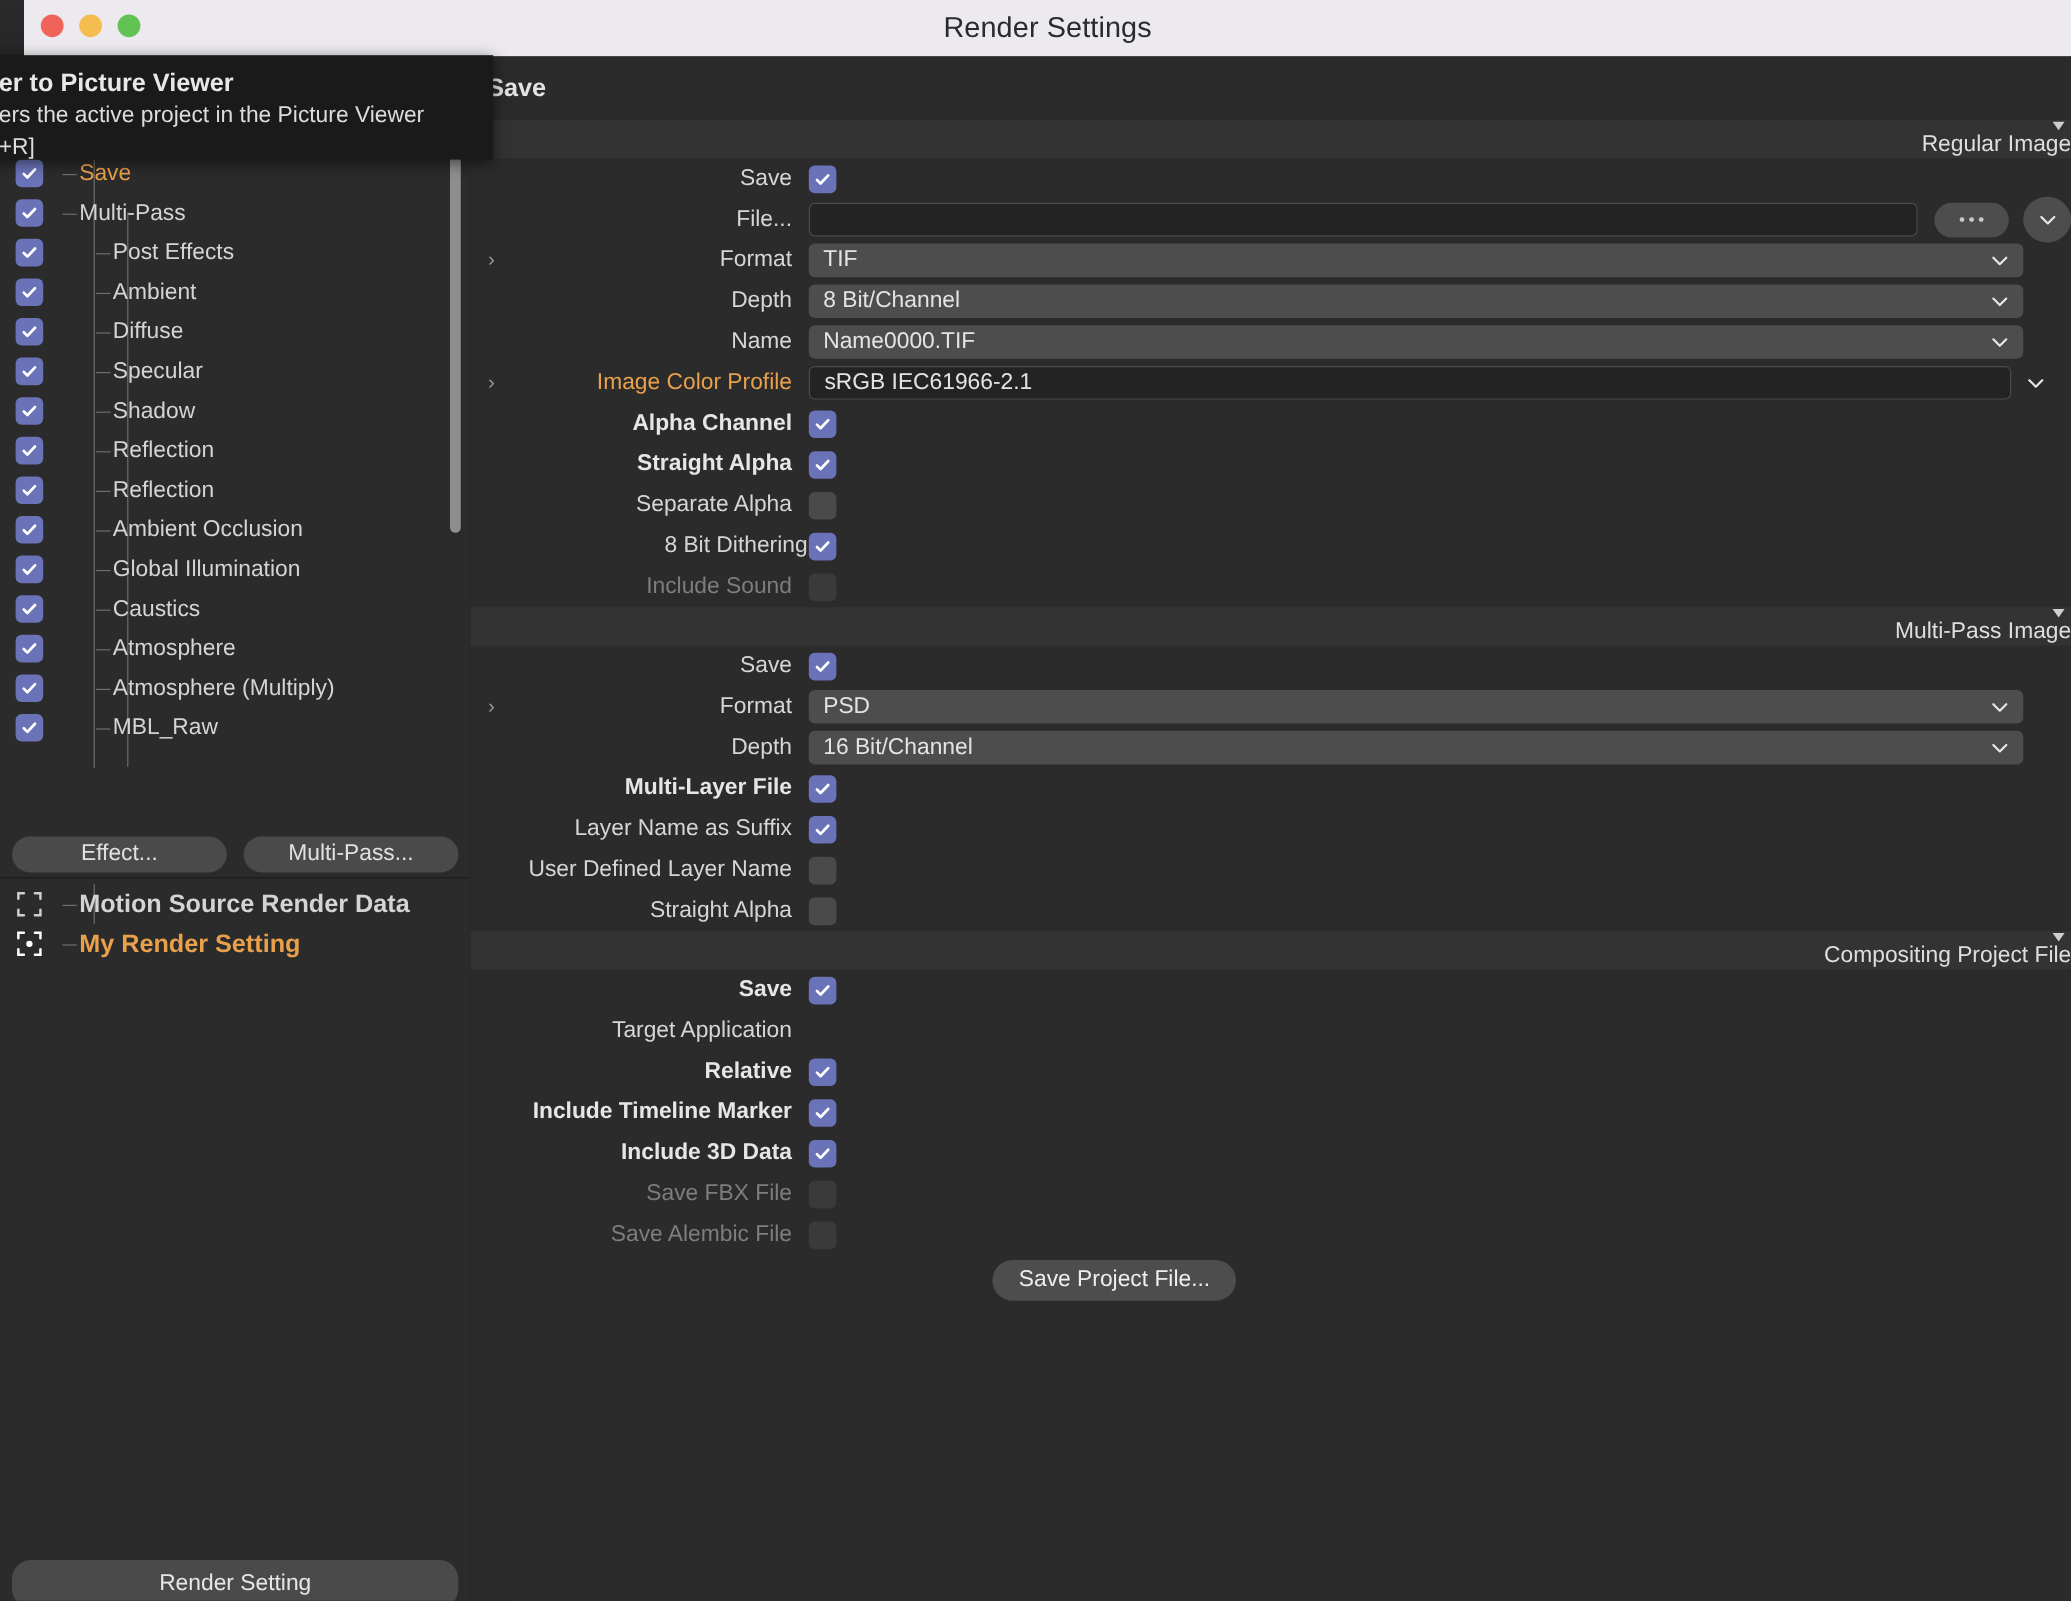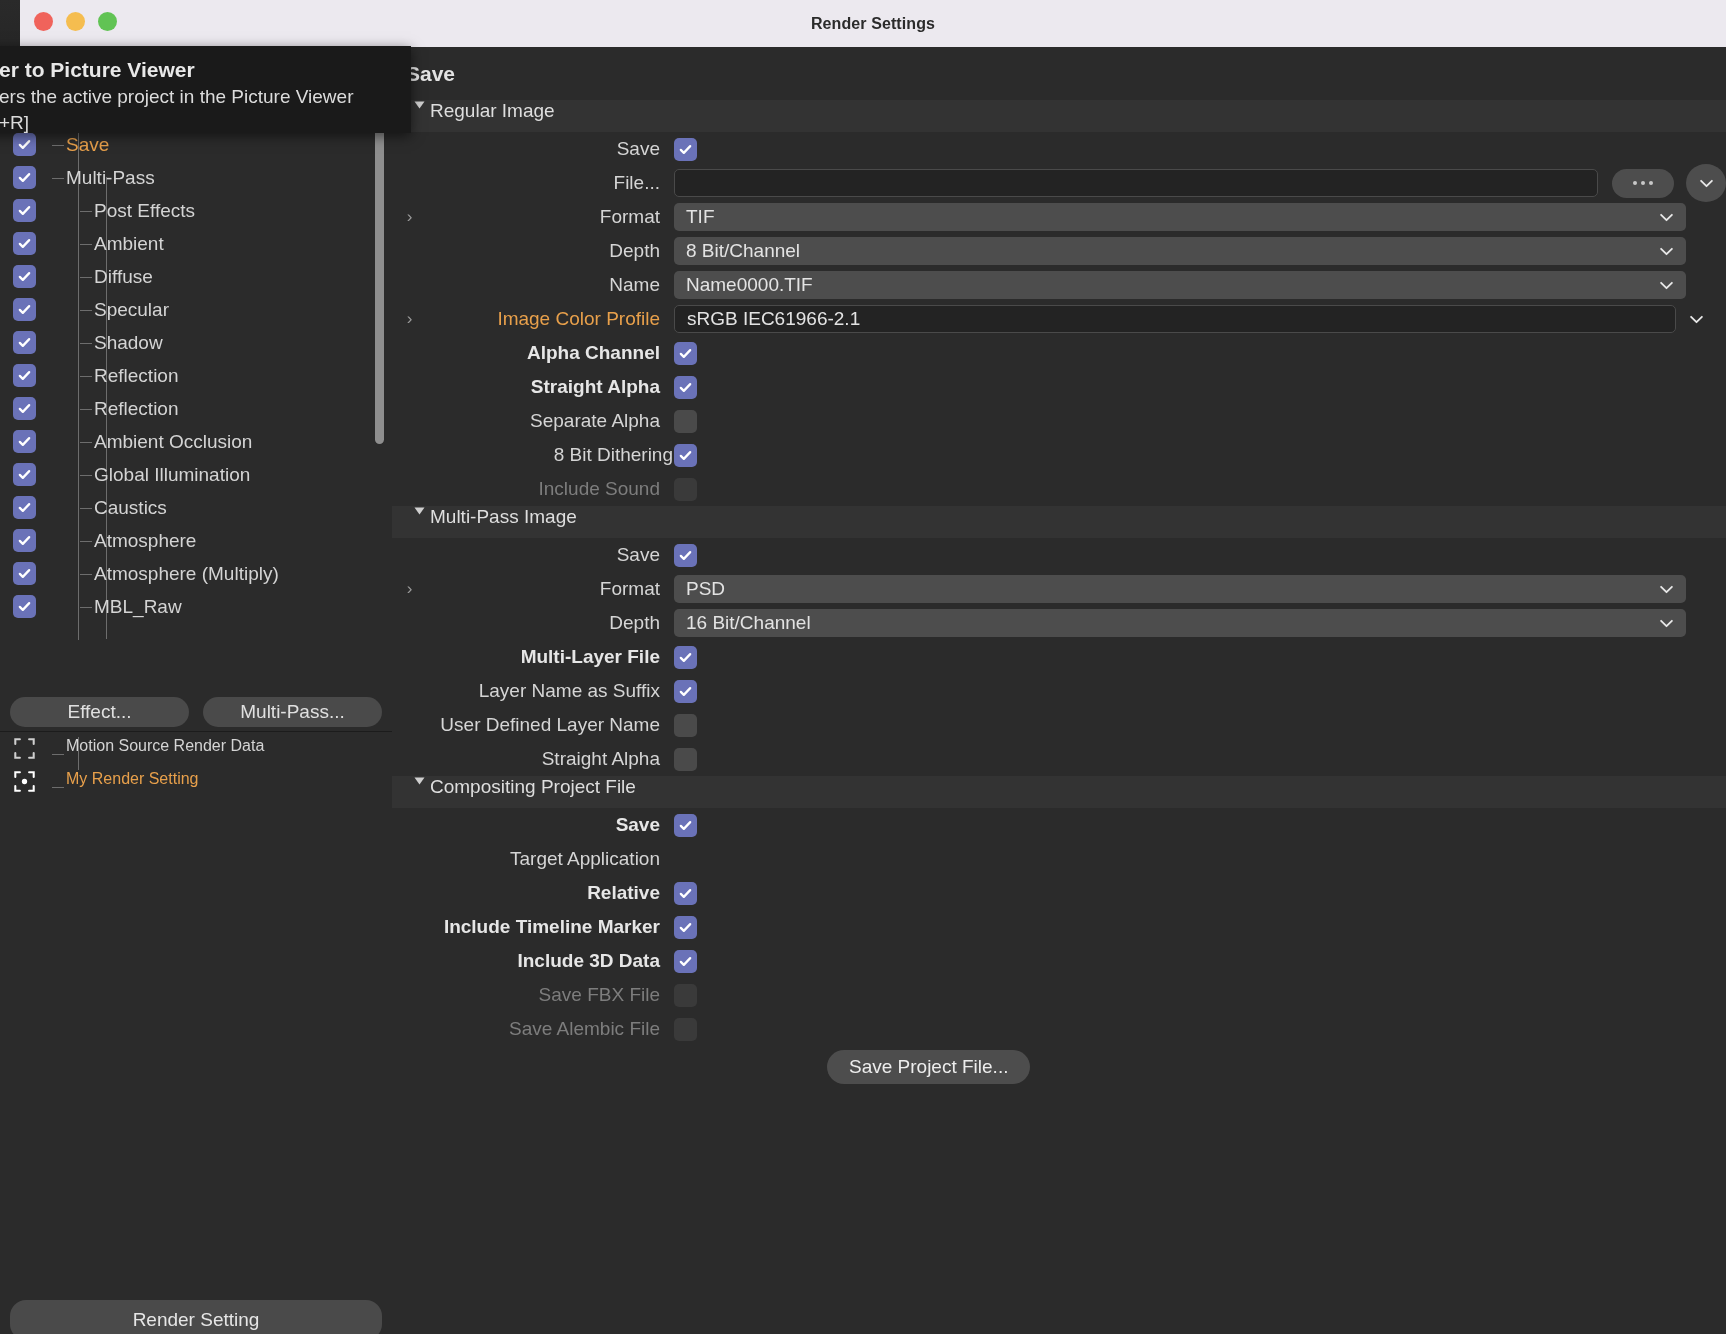--- a/index.html
+++ b/index.html
@@ -15,21 +15,21 @@
     background:linear-gradient(180deg,#2a2a2a 0%,#1e1e1e 12%,#141414 20%,#2e2e2e 30%,
       #3a3a3a 38%,#555 45%,#777 52%,#8d8d8d 57%,#6a6a6a 63%,#4a4a4a 70%,#2a2a2a 78%,#1d1d1d 100%);
   }
   
   #titlebar{
     position:absolute;left:20px;top:0;width:1706px;height:47px;
     background:#ece9ef;border-bottom:1px solid #c9c6cd;
     display:flex;align-items:center;justify-content:center;
   }
   #title-text{
-    font-size:16px;font-weight:bold;color:#2b2b2b;letter-spacing:.1px;
+    font-size:24px;font-weight:normal;color:#2b2b2b;letter-spacing:.1px;
   }
   #traffic{
     position:absolute;left:14px;top:12px;display:flex;gap:13px;align-items:center;
   }
   .tl{width:19px;height:19px;border-radius:50%;display:block;}
   .tl.red{background:#f0635b;}
   .tl.yellow{background:#f5bd4f;}
   .tl.green{background:#61c354;}
 
   
@@ -82,22 +82,22 @@
     display:flex;gap:14px;padding:0 10px;box-sizing:border-box;align-items:center;
   }
   .pill-btn{
     flex:1;height:30px;border-radius:15px;background:#4a4a4a;color:#e0e0e0;
     font-size:19px;display:flex;align-items:center;justify-content:center;
     border:none;font-family:inherit;
   }
   #side-sep{position:absolute;left:0;top:684px;width:392px;height:1px;background:#1c1c1c;}
 
   .node-row{
-    position:relative;height:33px;display:flex;
-    font-size:16px;color:#d4d4d4;white-space:nowrap;
+    position:relative;height:33px;display:flex;align-items:center;
+    font-size:21px;color:#d4d4d4;white-space:nowrap;font-weight:bold;
   }
   .node-row .cb-slot{width:48px;display:flex;justify-content:center;flex:0 0 48px;}
   .node-icon{width:23px;height:23px;display:block;}
   .node-label{position:relative;margin-left:18px;}
   .node-label.accent{color:#e8a04b;}
   .node-label::before{
     content:"";position:absolute;left:-14px;top:50%;width:12px;height:1px;background:#6d6d6d;
   }
   #node-trunk{position:absolute;left:78px;top:690px;width:1px;height:33px;background:#6d6d6d;}
 
@@ -116,22 +116,22 @@
     background:#2b2b2b;overflow:hidden;
   }
   #main-header{
     position:absolute;left:0;top:0;width:1334px;height:53px;
     display:flex;align-items:center;
   }
   #main-header-title{
     font-size:21px;color:#e3e3e3;font-weight:bold;margin-left:14px;
   }
   .section-head{
-    position:relative;height:32px;background:#333333;display:flex;align-items:flex-start;
-    font-size:19px;color:#dedede;padding-left:24px;box-sizing:border-box;
+    position:relative;height:32px;background:#333333;display:flex;align-items:flex-end;
+    font-size:19px;color:#dedede;padding-left:24px;box-sizing:border-box;flex-direction:column;
   }
   .tri{
     width:0;height:0;border-left:7px solid #cfcfcf;border-top:5px solid transparent;
     border-bottom:5px solid transparent;margin-right:7px;
     transform:rotate(90deg);flex:0 0 auto;
   }
   .row{
     position:relative;height:34px;display:flex;align-items:center;
   }
   .row .arrow-col{

